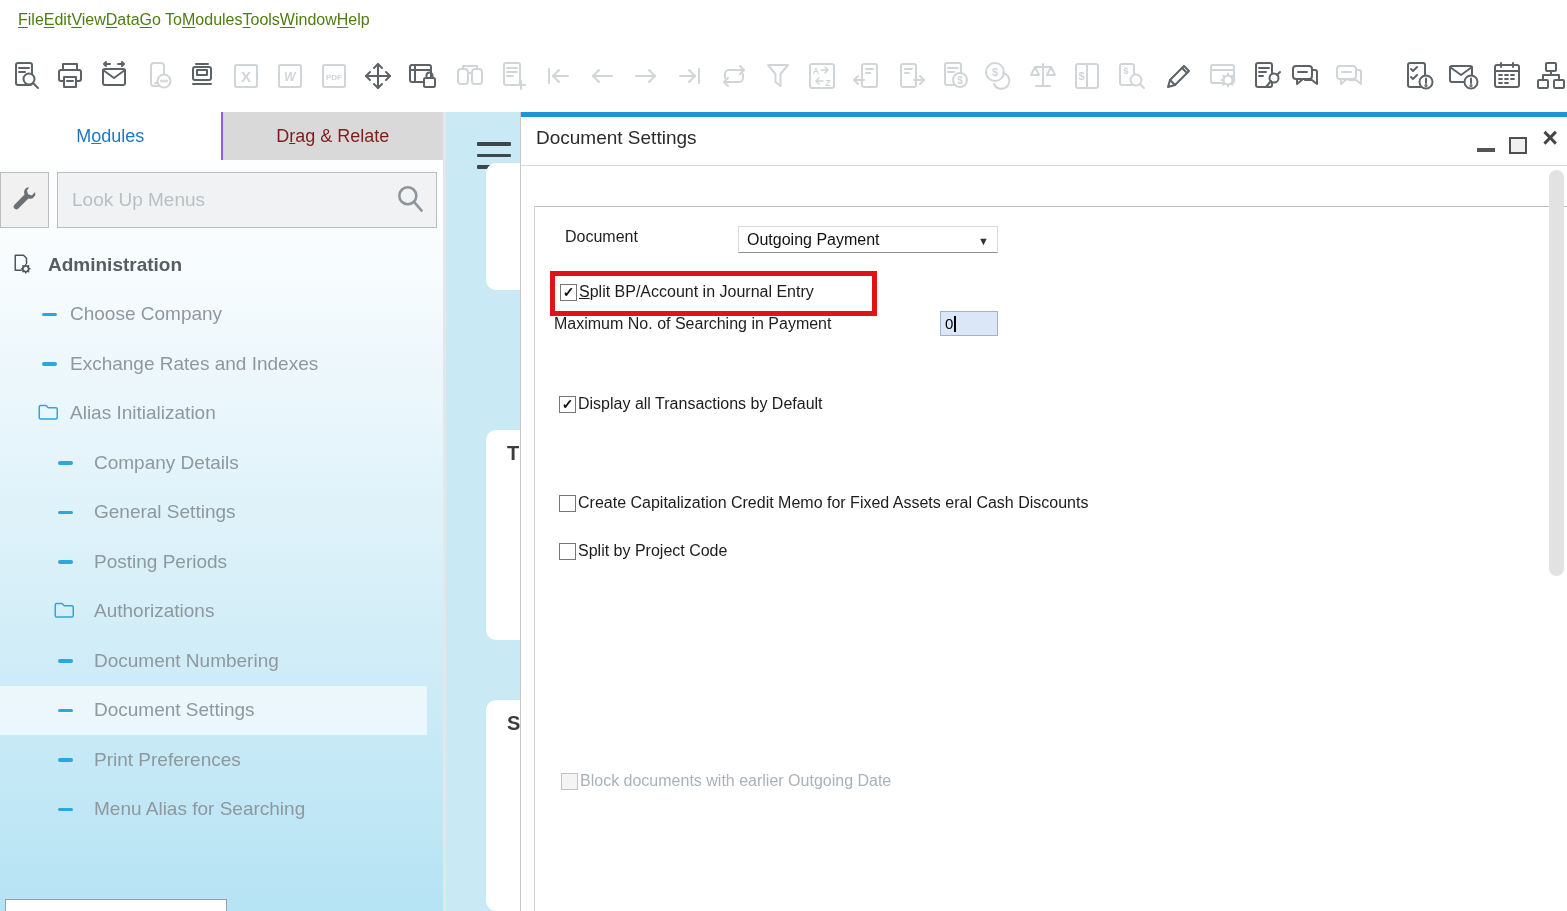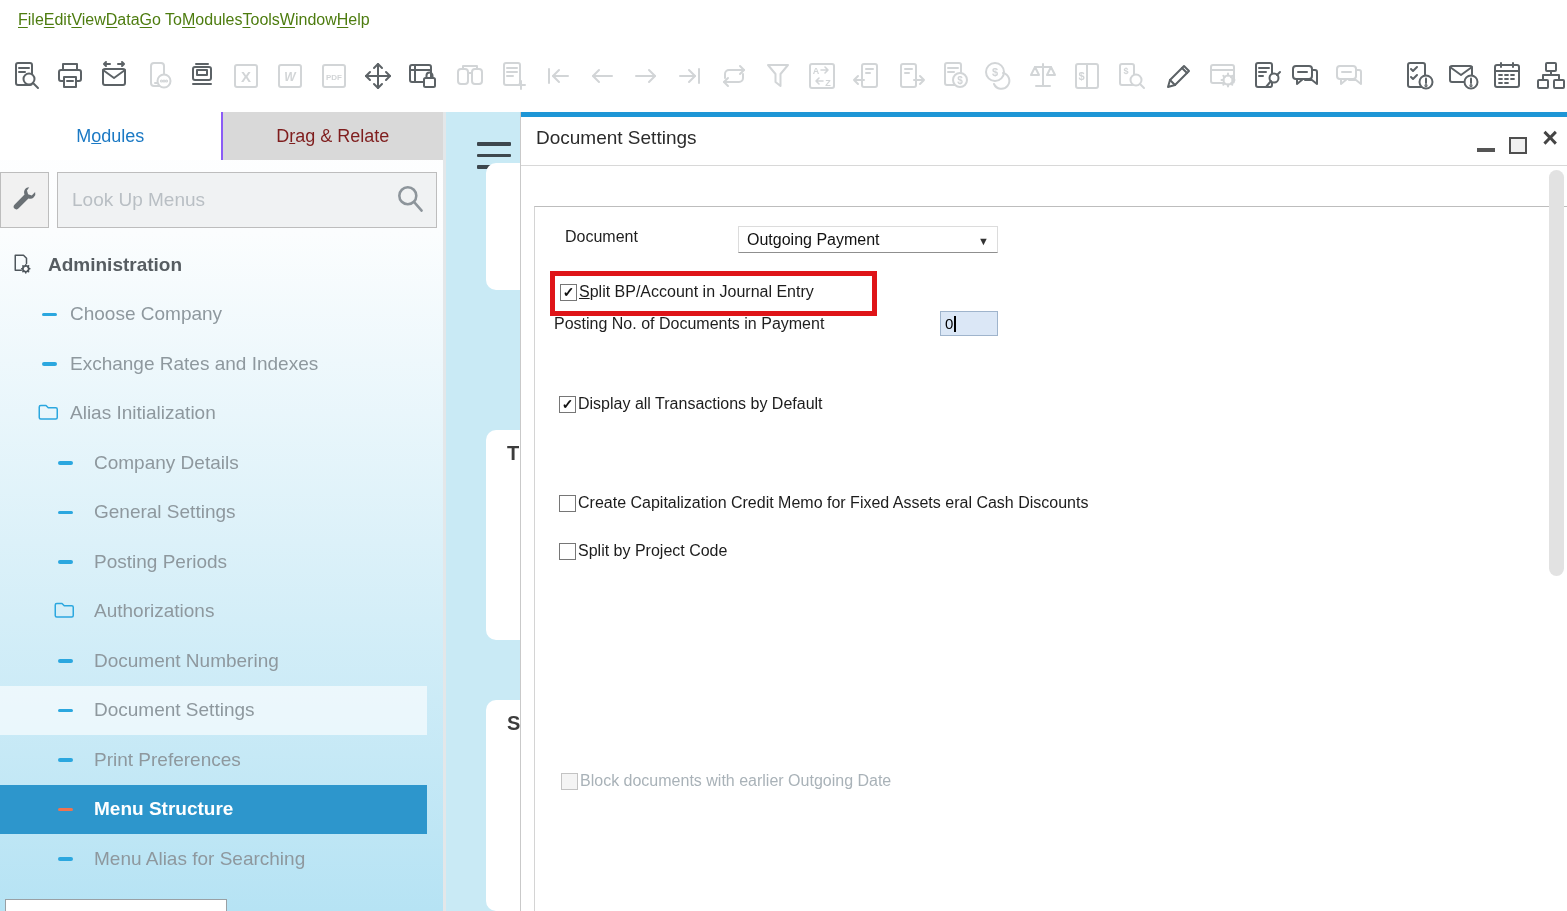--- a/index.html
+++ b/index.html
@@ -467,26 +467,20 @@
             <i class="dash"></i>
           </span>
           <span class="tlabel">Document Settings</span>
         </div>
         <div class="trow lvl2">
           <span class="ticon">
             <i class="dash"></i>
           </span>
           <span class="tlabel">Print Preferences</span>
         </div>
-        <div class="trow lvl2 selected">
-          <span class="ticon">
-            <i class="dash"></i>
-          </span>
-          <span class="tlabel">Menu Structure</span>
-        </div>
         <div class="trow lvl2">
           <span class="ticon">
             <i class="dash"></i>
           </span>
           <span class="tlabel">Menu Alias for Searching</span>
         </div>
       </div>
   </div>
 
   <div class="tipbox"></div>
@@ -522,21 +516,21 @@
       <span class="caret"></span>
     </div>
 
     <div class="annot"></div>
 
     <div class="cbrow" style="left:39px;top:171px;">
       <span class="cb checked"></span>
       <span class="cblabel"><u>S</u>plit BP/Account in Journal Entry</span>
     </div>
 
-    <div class="dlabel" id="maxdocs-label">Posting No. of Documents in Payment</div>
+    <div class="dlabel" id="maxdocs-label">Maximum No. of Searching in Payment</div>
     <div class="numfield">
       <span>0</span>
       <span class="cursorbar"></span>
     </div>
 
     <div class="cbrow" style="left:38px;top:283px;">
       <span class="cb checked"></span>
       <span class="cblabel">Display all Transactions by Default</span>
     </div>
     <div class="cbrow" style="left:38px;top:382px;">

